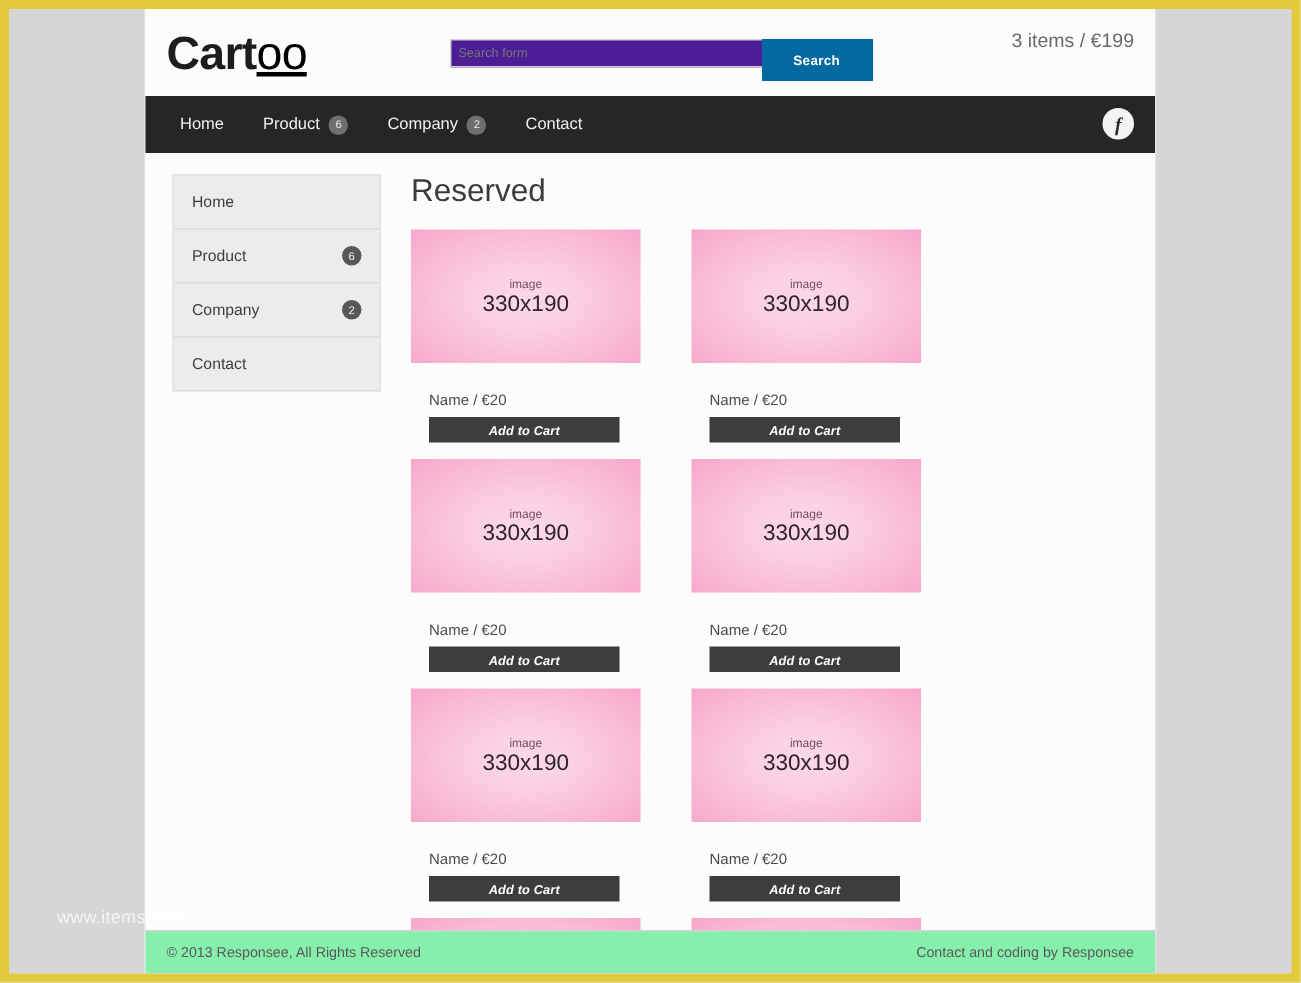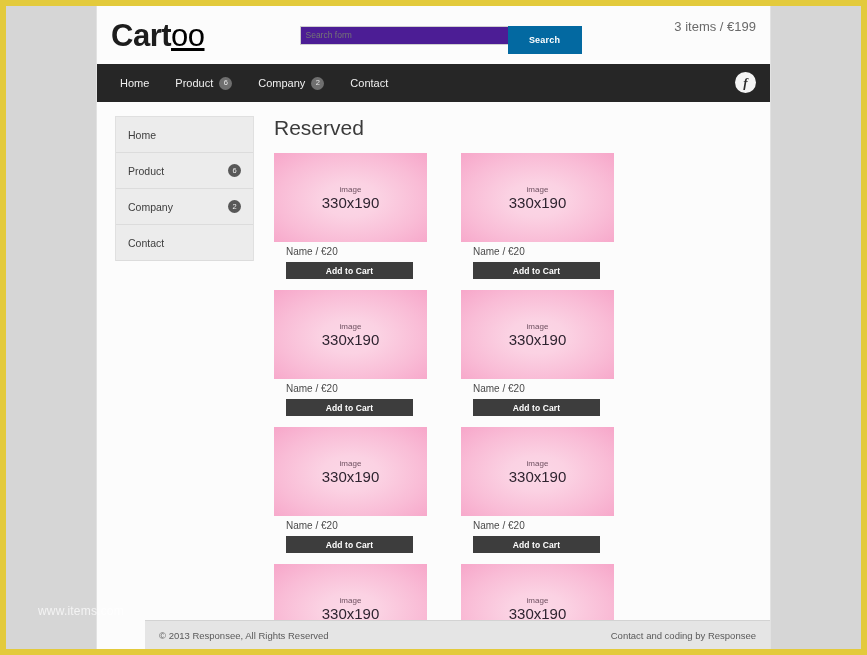--- a/index.html
+++ b/index.html
@@ -250,50 +250,50 @@
     line-height: 10px;
   }
   .thumb-dims {
     font-size: 15px;
     color: #2f2430;
     line-height: 16px;
   }
   .card-name {
     font-size: 10px;
     color: #4a4a4a;
-    margin: 4px 0 5px 12px;
+    margin: 20px 0 5px 12px;
   }
   .add-btn {
     display: block;
     width: 127px;
     height: 17px;
     margin-left: 12px;
     background: #3d3d3d;
     color: #ffffff;
     border: none;
     font-size: 8.5px;
     font-weight: bold;
     font-family: "Liberation Sans", sans-serif;
     cursor: pointer;
     letter-spacing: 0.1px;
+    font-style: italic;
   }
 
   
   .footer {
     height: 29px;
-    background: #e5e5e5;
+    background: #86efac;
     border-top: 1px solid #d3d3d3;
     display: flex;
     align-items: center;
     justify-content: space-between;
     padding: 0 14px;
     box-sizing: border-box;
     font-size: 9.5px;
     color: #5a5a5a;
-    margin-left: 48px;
   }
 </style>
 </head>
 <body>
 
 <div class="viewport">
 
   <div class="watermark">www.items.com</div>
 
   <div class="page">

